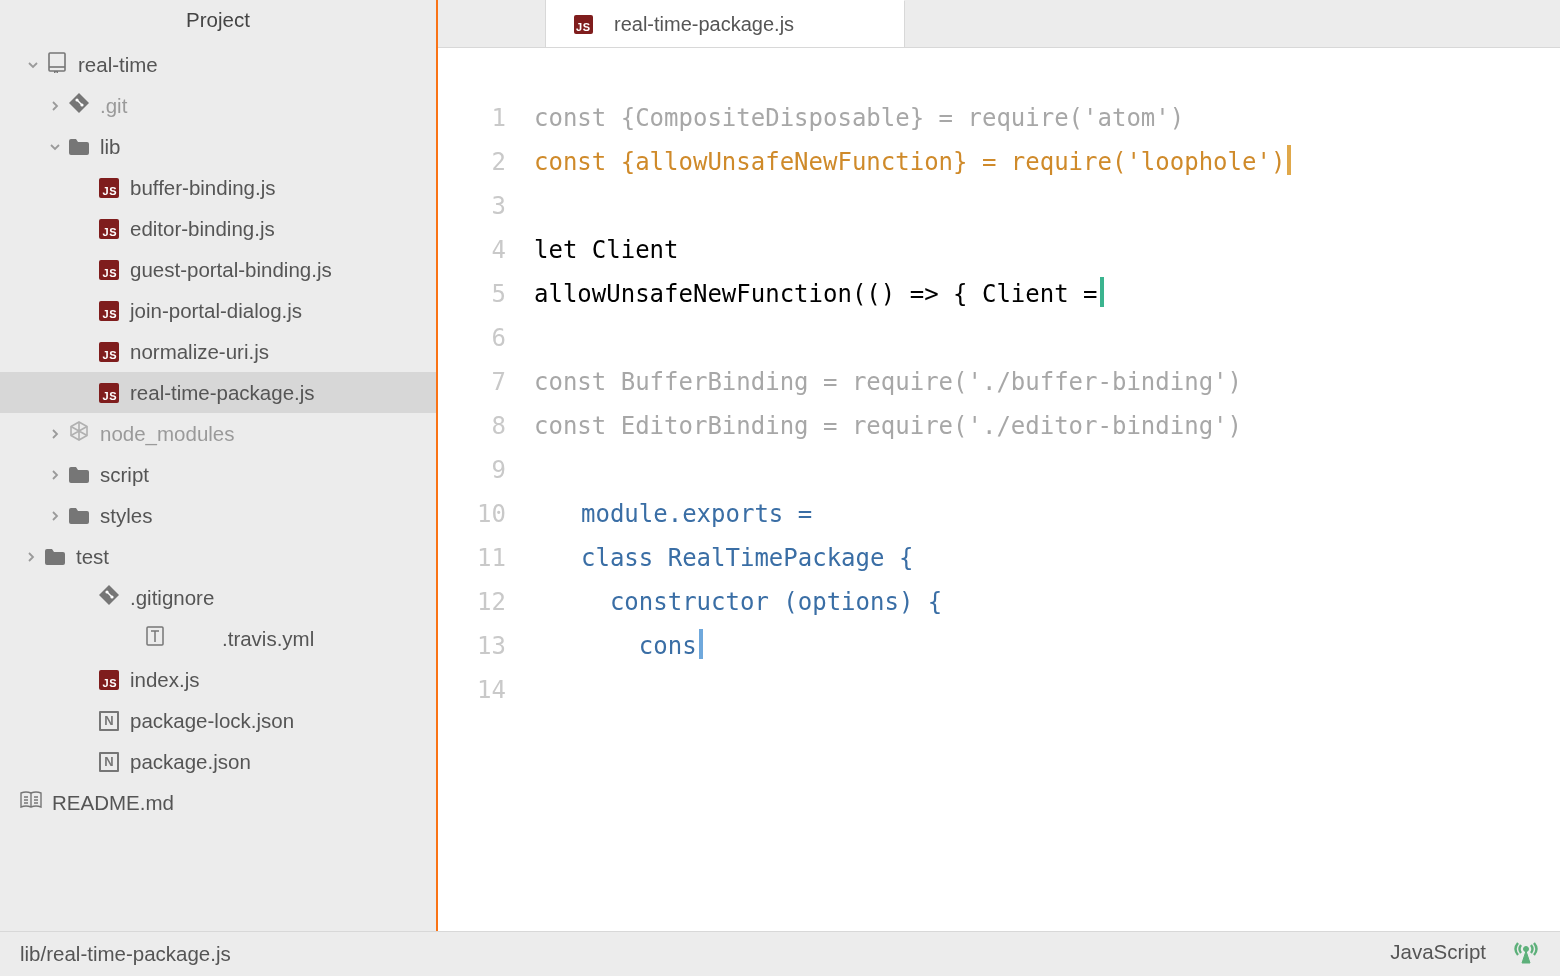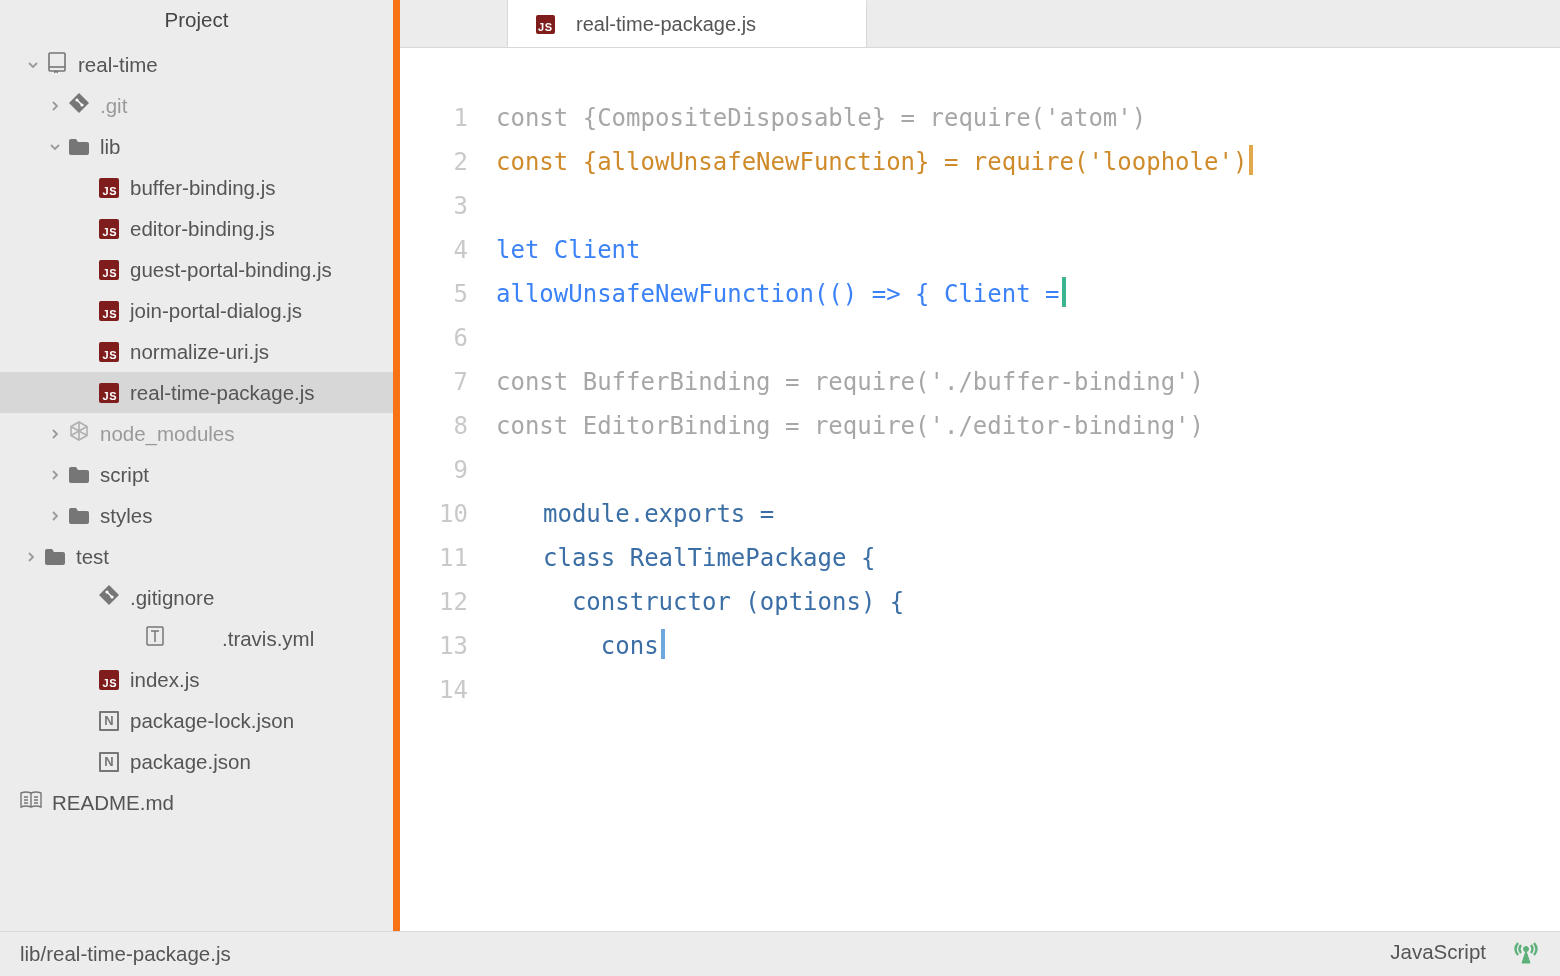--- a/index.html
+++ b/index.html
@@ -1,19 +1,19 @@
 <!DOCTYPE html>
 <html><head>
 <meta charset="utf-8">
 <style>
   * { box-sizing: border-box; margin: 0; padding: 0; }
   html, body { width: 1560px; height: 976px; font-family: -apple-system, BlinkMacSystemFont, "Segoe UI", sans-serif; overflow: hidden; background: #fff; }
   .app { display: flex; flex-direction: column; height: 100%; }
   .main { display: flex; flex: 1; min-height: 0; }
-  .sidebar { width: 400px; background: #ececec; border-right: 7px solid #f97316; display: flex; flex-direction: column; }
+  .sidebar { width: 438px; background: #ececec; border-right: 2px solid #f97316; display: flex; flex-direction: column; }
   .sidebar-header { text-align: center; padding: 8px 0 10px; font-size: 20.5px; color: #444; font-weight: 400; }
   .tree { flex: 1; overflow: auto; padding-top: 2px; }
   .tree-row { display: flex; align-items: center; height: 41px; font-size: 20.5px; color: #555; cursor: default; }
   .tree-row.muted { color: #9a9a9a; }
   .tree-row.selected { background: #d7d7d7; }
   .chev { width: 14px; display: inline-flex; justify-content: center; color: #9a9a9a; font-size: 14px; margin-right: 6px; }
   .chev.hidden { visibility: hidden; }
   .ico { width: 22px; height: 22px; display: inline-flex; align-items: center; justify-content: center; margin-right: 10px; flex: none; }
   .label { white-space: nowrap; }
   .folder-svg { fill: #767676; }
@@ -28,21 +28,21 @@
   .editor-area { flex: 1; display: flex; flex-direction: column; background: #fff; min-width: 0; }
   .tab-bar { height: 48px; background: #ececec; display: flex; align-items: stretch; border-bottom: 1px solid #d8d8d8; }
   .tab-spacer { width: 108px; border-right: 1px solid #d8d8d8; }
   .tab { display: flex; align-items: center; padding: 0 110px 0 26px; background: #fff; border-right: 1px solid #d8d8d8; gap: 10px; font-size: 20px; color: #555; border-top: 1px solid #fff; position: relative; top: 0; }
   .tab .js-badge { width: 19px; height: 19px; }
   .code-wrap { flex: 1; display: flex; overflow: hidden; padding-top: 48px; }
   .gutter { width: 90px; text-align: right; padding-right: 22px; font-family: "SFMono-Regular", Menlo, Consolas, monospace; font-size: 24px; color: #c9c9c9; line-height: 44px; }
   .code { flex: 1; font-family: "SFMono-Regular", Menlo, Consolas, monospace; font-size: 24px; line-height: 44px; color: #555; white-space: pre; padding-left: 6px; }
   .c-gray { color: #a7a7a7; }
   .c-orange { color: #cf8a2a; }
-  .c-green { color: #3b82f6; }
+  .c-green { color: #000000; }
   .c-blue { color: #3a6ea5; margin-left: 47px; }
   .cursor-orange { border-left: 4px solid #e0a84a; height: 30px; display:inline-block; vertical-align: -5px; margin-left: 2px; }
   .cursor-green { border-left: 4px solid #3bb48f; height: 30px; display:inline-block; vertical-align: -5px; margin-left: 2px; }
   .cursor-blue { border-left: 4px solid #6fa8dc; height: 30px; display:inline-block; vertical-align: -5px; margin-left: 2px; }
 
   .status-bar { height: 45px; border-top: 1px solid #d8d8d8; background: #ececec; display: flex; align-items: center; padding: 0 20px; font-size: 20.5px; color: #555; }
   .status-right { margin-left: auto; display: flex; align-items: flex-start; gap: 26px; }
   .antenna svg { stroke: #5db07a; fill: #5db07a; }
 </style>
 </head>

